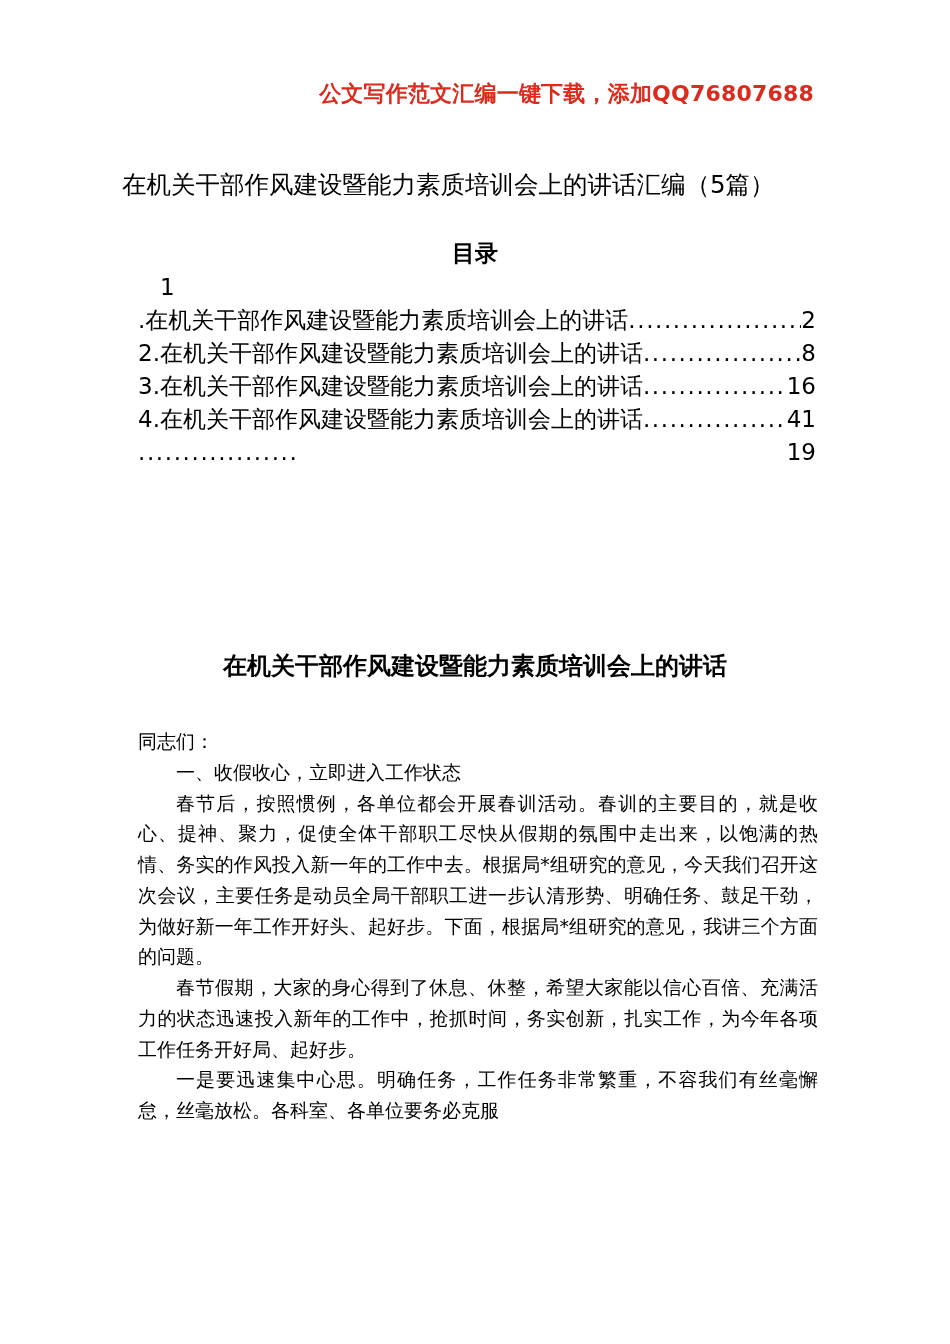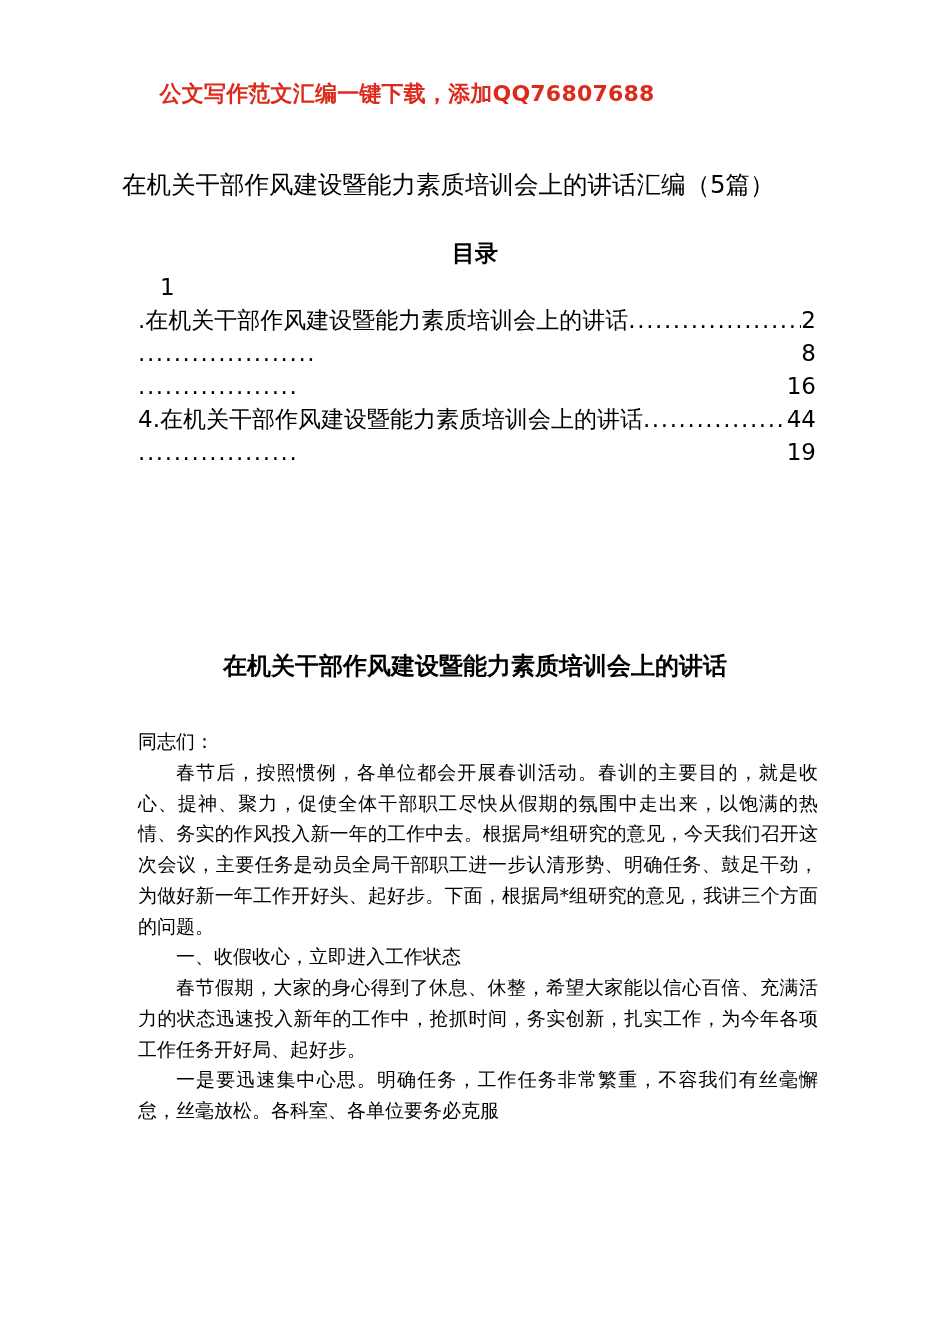--- a/index.html
+++ b/index.html
@@ -20,21 +20,21 @@
     overflow: hidden;
     box-sizing: border-box;
   }
 
   
   .promo-banner {
     position: absolute;
     left: 0;
     top: 80px;
     width: 814px;
-    text-align: center;
+    text-align: right;
     color: #dc2b1c;
     font-size: 22px;
     font-weight: 600;
     letter-spacing: 0.2px;
     line-height: 1.25;
     white-space: nowrap;
   }
 
   
   .doc-title {
@@ -149,45 +149,47 @@
 
     <div class="toc-firstnum">1</div>
 
     <div class="toc-row">
       <span class="toc-label"><span>.</span><span>在机关干部作风建设暨能力素质培训会上的讲话</span></span>
       <span class="toc-dots">........................</span>
       <span class="toc-page">2</span>
     </div>
 
     <div class="toc-row">
+      <span class="toc-label"><span>2.</span><span>在机关干部作风建设暨能力素质培训会上的讲话</span></span>
       <span class="toc-dots">....................</span>
       <span class="toc-page">8</span>
     </div>
 
     <div class="toc-row">
+      <span class="toc-label"><span>3.</span><span>在机关干部作风建设暨能力素质培训会上的讲话</span></span>
       <span class="toc-dots">..................</span>
       <span class="toc-page">16</span>
     </div>
 
     <div class="toc-row">
       <span class="toc-label"><span>4.</span><span>在机关干部作风建设暨能力素质培训会上的讲话</span></span>
       <span class="toc-dots">..................</span>
-      <span class="toc-page">44</span>
+      <span class="toc-page">41</span>
     </div>
 
     <div class="toc-row">
       <span class="toc-dots">..................</span>
       <span class="toc-page">19</span>
     </div>
 
   </div>
 
   <div class="article-heading">在机关干部作风建设暨能力素质培训会上的讲话</div>
 
   <div class="body-block">
     <p class="salutation">同志们：</p>
+    <p class="para">一、收假收心，立即进入工作状态</p>
     <p class="para">春节后，按照惯例，各单位都会开展春训活动。春训的主要目的，就是收心、提神、聚力，促使全体干部职工尽快从假期的氛围中走出来，以饱满的热情、务实的作风投入新一年的工作中去。根据局*组研究的意见，今天我们召开这次会议，主要任务是动员全局干部职工进一步认清形势、明确任务、鼓足干劲，为做好新一年工作开好头、起好步。下面，根据局*组研究的意见，我讲三个方面的问题。</p>
-    <p class="para">一、收假收心，立即进入工作状态</p>
     <p class="para">春节假期，大家的身心得到了休息、休整，希望大家能以信心百倍、充满活力的状态迅速投入新年的工作中，抢抓时间，务实创新，扎实工作，为今年各项工作任务开好局、起好步。</p>
     <p class="para-last">一是要迅速集中心思。明确任务，工作任务非常繁重，不容我们有丝毫懈怠，丝毫放松。各科室、各单位要务必克服</p>
   </div>
 
 </div>
 
 </body></html>

